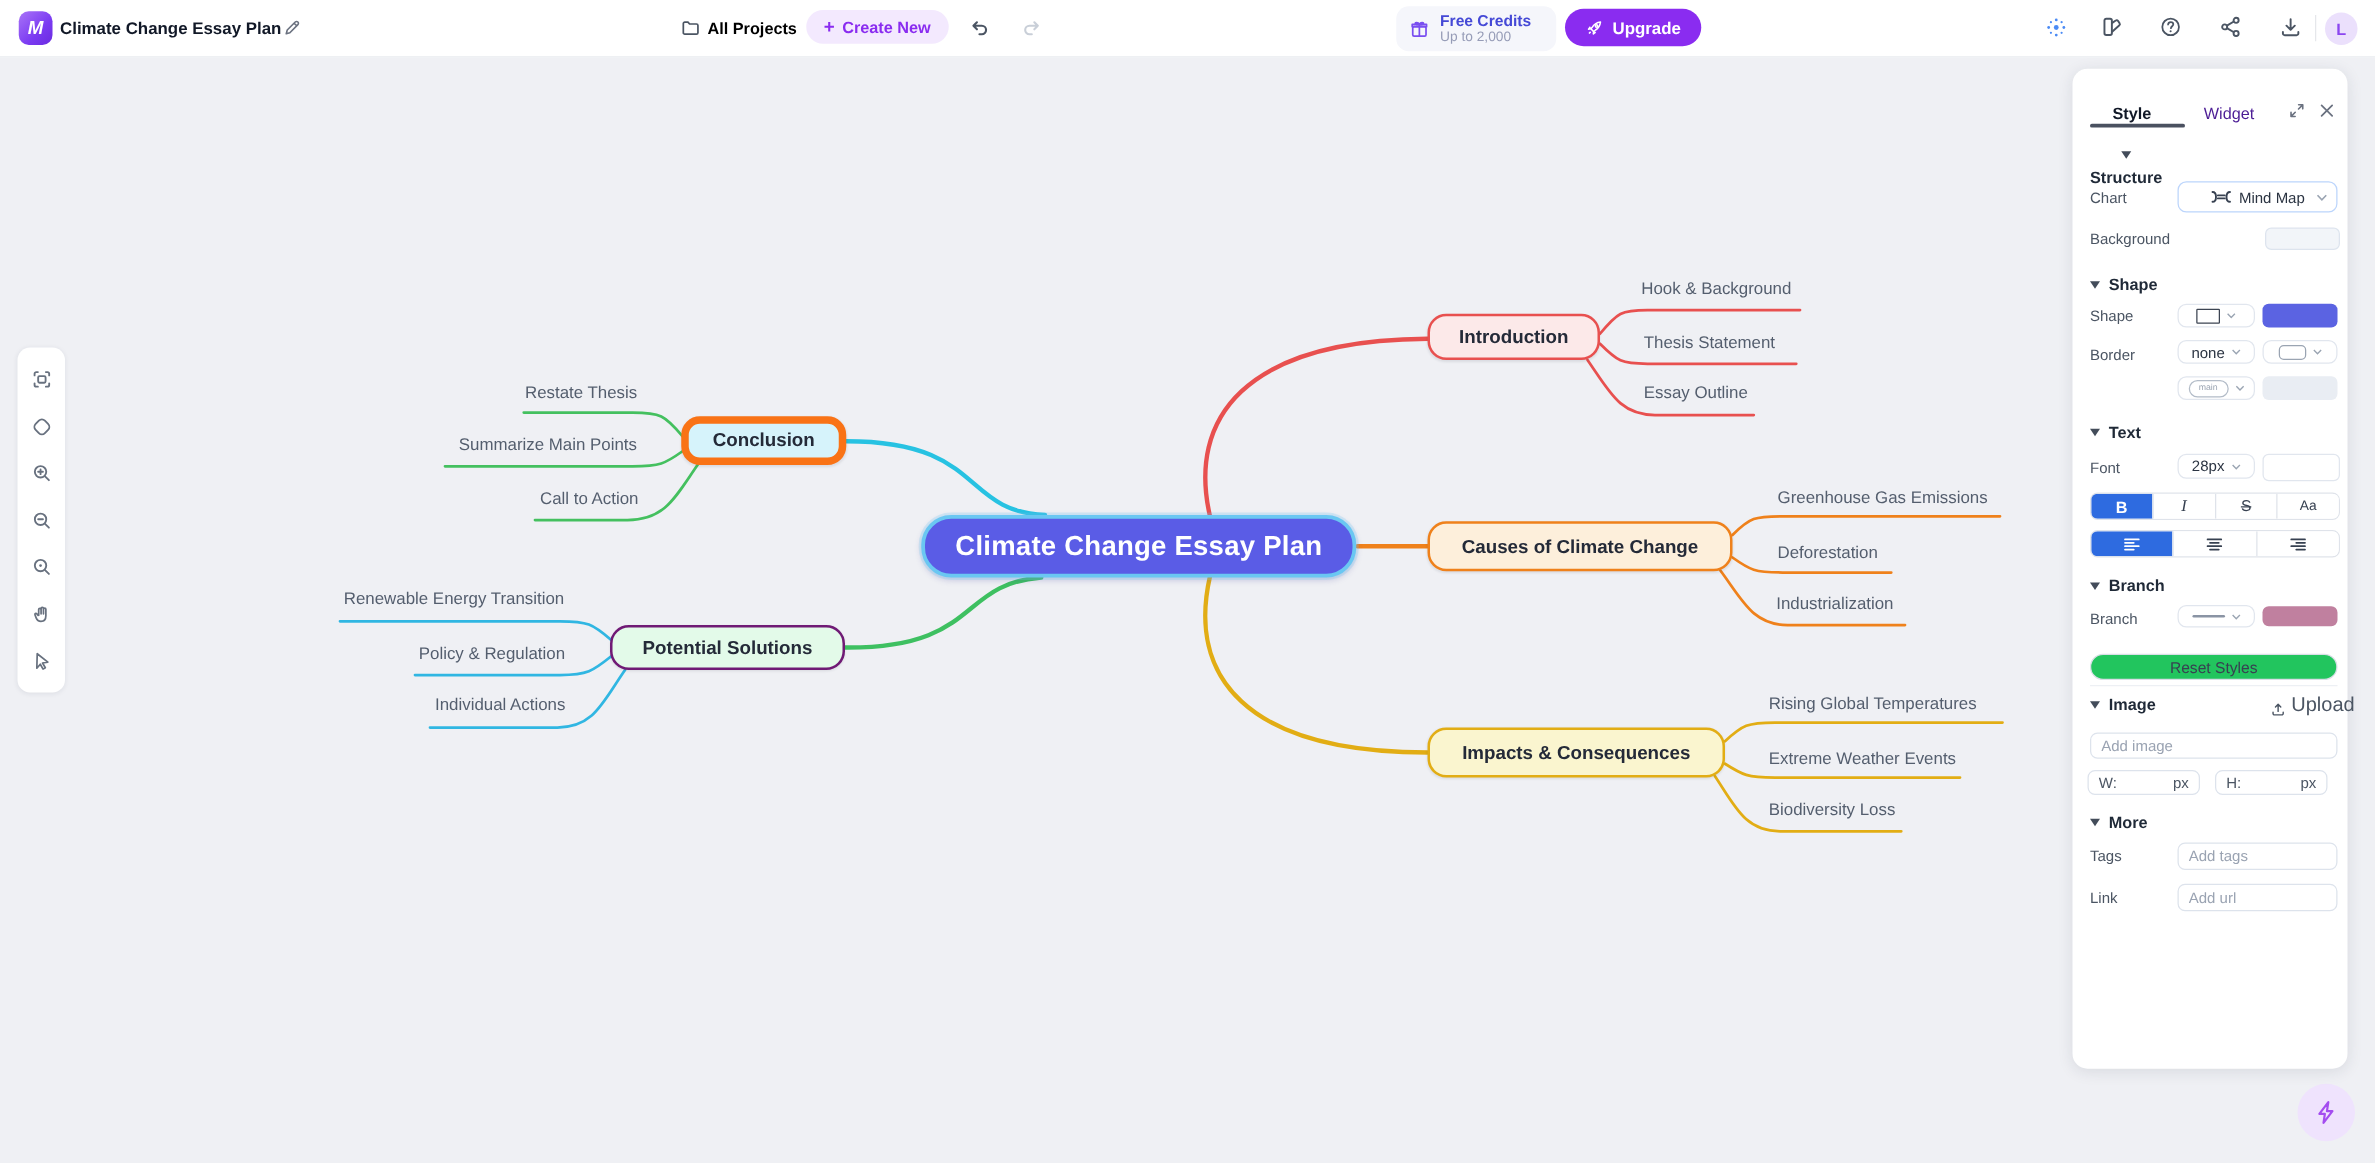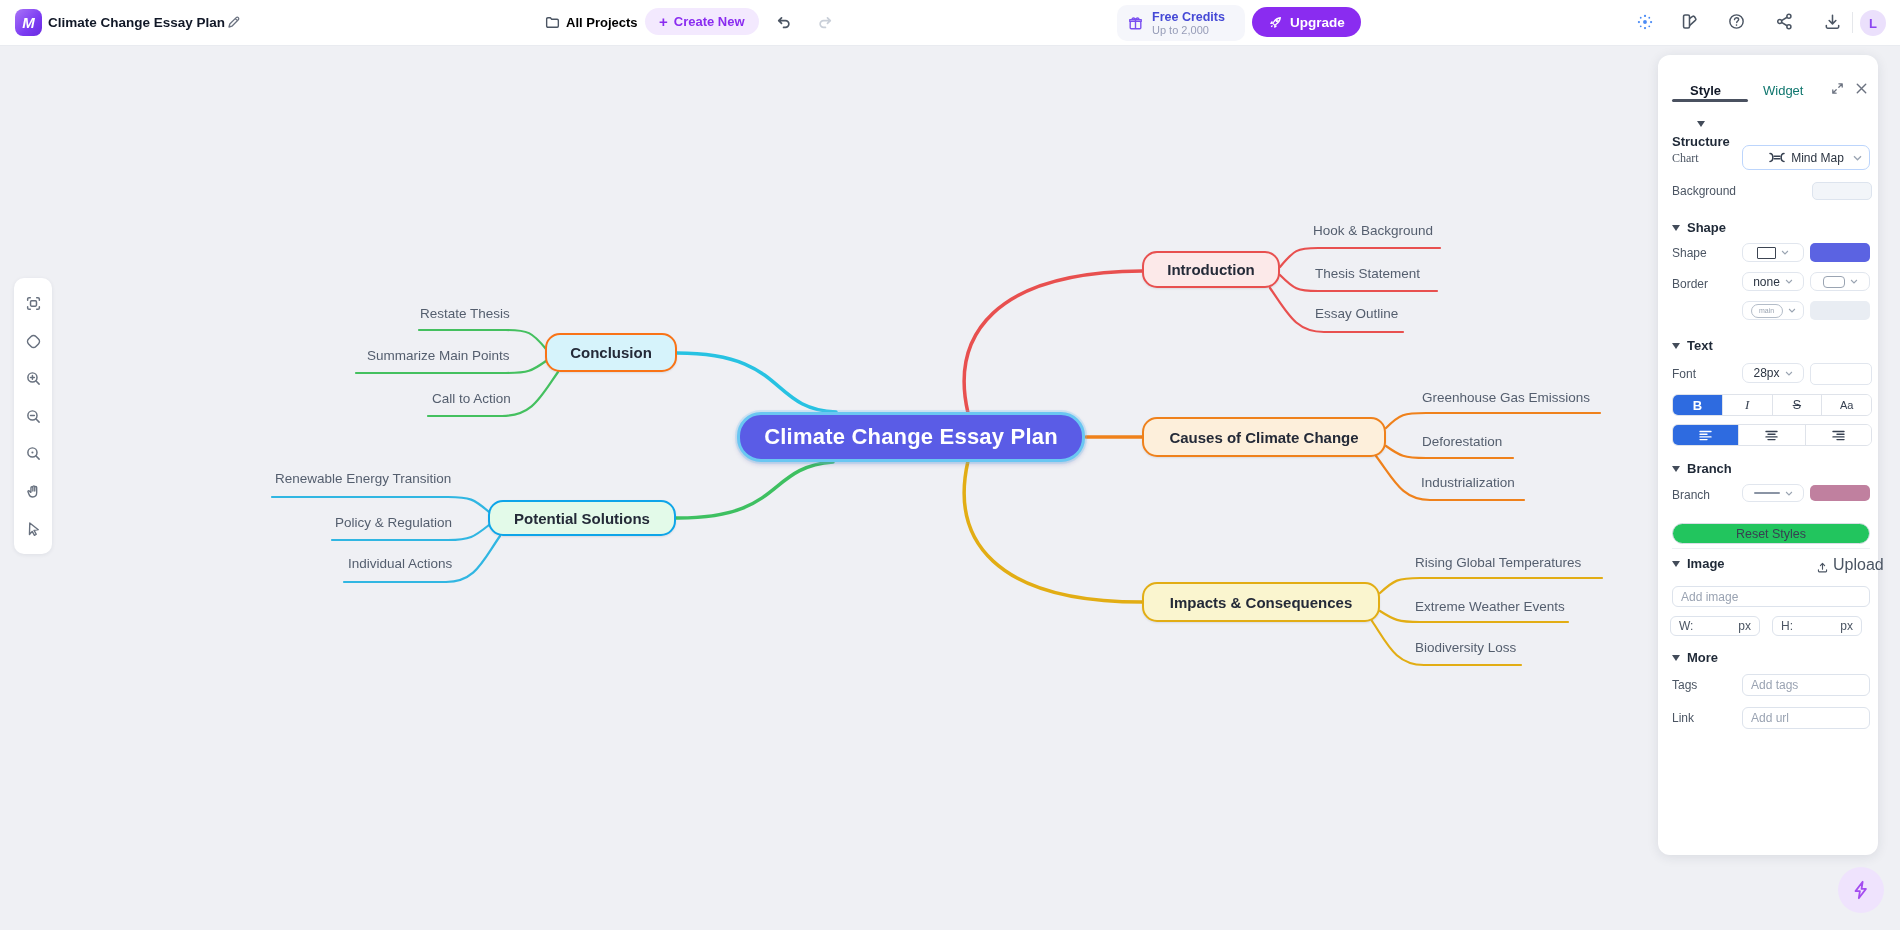--- a/index.html
+++ b/index.html
@@ -126,22 +126,22 @@
       <path d="M 489 525 C 474 537 470 540 448 540 L 332 540"></path>
       <path d="M 500 536 C 482 562 475 582 446 582 L 344 582"></path>
     </g>
   </svg>
 
   <div class="node node-center" style="left:737px;top:412px;width:348px;height:50px;">Climate Change Essay Plan</div>
 
   <div class="node" style="left:1142px;top:251px;width:138px;height:37px;font-size:15px;background:#fce9e9;border:2px solid #e8504f;border-radius:15px;">Introduction</div>
   <div class="node" style="left:1142px;top:417px;width:244px;height:40px;font-size:15px;background:#fdefdb;border:2px solid #ef811b;border-radius:15px;">Causes of Climate Change</div>
   <div class="node" style="left:1142px;top:582px;width:238px;height:40px;font-size:15px;background:#faf5cf;border:2px solid #e2ad14;border-radius:15px;">Impacts &amp; Consequences</div>
-  <div class="node" style="left:545px;top:333px;width:132px;height:39px;font-size:15px;background:#d6f3fb;border:2px solid #f97316;border-radius:15px;">Conclusion</div>
-  <div class="node" style="left:488px;top:500px;width:188px;height:36px;font-size:15px;background:#e3fae9;border:2px solid #0ea5e9;border-radius:15px;">Potential Solutions</div>
+  <div class="node" style="left:545px;top:333px;width:132px;height:39px;font-size:15px;background:#d6f3fb;border:6px solid #f97316;border-radius:15px;">Conclusion</div>
+  <div class="node" style="left:488px;top:500px;width:188px;height:36px;font-size:15px;background:#e3fae9;border:2px solid #701a75;border-radius:15px;">Potential Solutions</div>
 
   <div class="leaf" style="left:1313px;top:223px;">Hook &amp; Background</div>
   <div class="leaf" style="left:1315px;top:266px;">Thesis Statement</div>
   <div class="leaf" style="left:1315px;top:306px;">Essay Outline</div>
 
   <div class="leaf" style="left:1422px;top:390px;">Greenhouse Gas Emissions</div>
   <div class="leaf" style="left:1422px;top:434px;">Deforestation</div>
   <div class="leaf" style="left:1421px;top:475px;">Industrialization</div>
 
   <div class="leaf" style="left:1415px;top:555px;">Rising Global Temperatures</div>
@@ -294,38 +294,38 @@
     <svg width="19" height="19" viewBox="0 0 16 16" fill="none" stroke="#4b5563" stroke-width="1.3" stroke-linecap="round" stroke-linejoin="round">
       <path d="M8 2.8v7 M5.2 7.2 8 10l2.8-2.8 M2.8 11.4v1a1.2 1.2 0 0 0 1.2 1.2h8a1.2 1.2 0 0 0 1.2-1.2v-1"></path>
     </svg>
   </span>
   <span class="abs" style="left:1852px;top:12px;width:1px;height:21px;background:#e5e7eb;"></span>
   <div class="avatar">L</div>
 </header>
 
 <aside class="panel">
   <span class="tab" style="left:32px;font-weight:700;color:#111827;">Style</span>
-  <span class="tab" style="left:105px;color:#0f766e;">Widget</span>
+  <span class="tab" style="left:105px;color:#4c1d95;">Widget</span>
   <span class="tab-underline"></span>
   <span class="icon-btn abs" style="left:172px;top:26px;">
     <svg width="15" height="15" viewBox="0 0 16 16" fill="none" stroke="#6b7280" stroke-width="1.4" stroke-linecap="round" stroke-linejoin="round">
       <path d="M9.5 3h3.5v3.5 M12.7 3.3 9.4 6.6 M6.5 13H3V9.5 M3.3 12.7l3.3-3.3"></path>
     </svg>
   </span>
   <span class="icon-btn abs" style="left:196px;top:26px;">
     <svg width="15" height="15" viewBox="0 0 16 16" stroke="#6b7280" stroke-width="1.5" stroke-linecap="round">
         <path d="M3.5 3.5l9 9 M12.5 3.5l-9 9"></path>
       </svg>
   </span>
 
   <div class="sect" style="left:14px;top:66px;flex-direction:column;">
     <span class="tri"></span>
     <span>Structure</span>
   </div>
-  <span class="flabel" style="top:96px;font-family:Liberation Serif, serif;">Chart</span>
+  <span class="flabel" style="top:96px;">Chart</span>
   <div class="dd" style="left:84px;top:90px;width:128px;height:25px;border-color:#bcd5fc;">
     <span>
       <svg width="18" height="13" viewBox="0 0 18 13" fill="none" stroke="#374151" stroke-width="1.5" stroke-linecap="round">
         <path d="M2 2.6c2 0 2.8 1.3 2.8 3.9S4 10.4 2 10.4 M16 2.6c-2 0-2.8 1.3-2.8 3.9s.8 3.9 2.8 3.9 M6.3 5.3h5.4 M6.3 7.7h5.4"></path>
       </svg>
     </span>
     <span style="font-weight:500;">Mind Map</span>
     <span class="chev" style="position:absolute;right:7px;">
       <svg width="9" height="6" viewBox="0 0 9 6" fill="none" stroke="currentColor" stroke-width="1.3">
           <path d="M1 1.2 4.5 4.8 8 1.2"></path>

